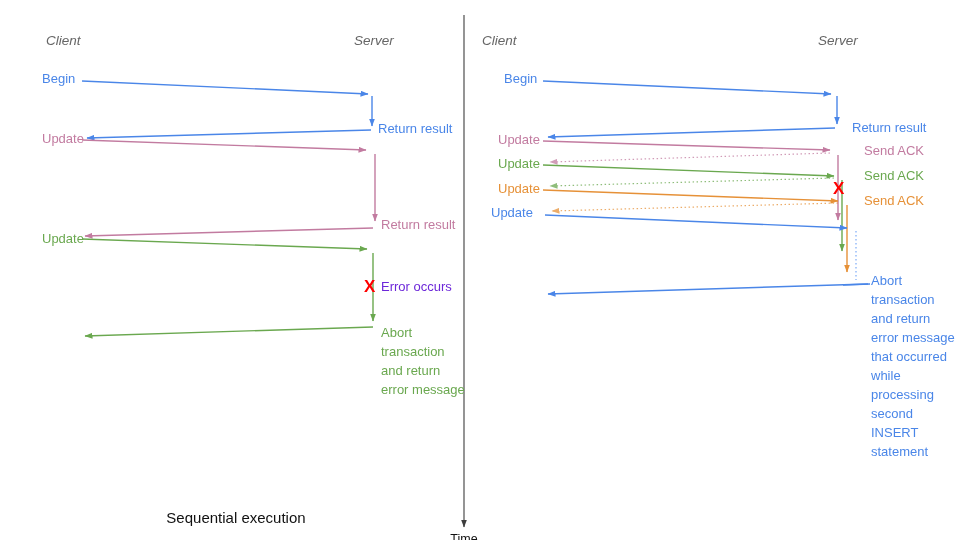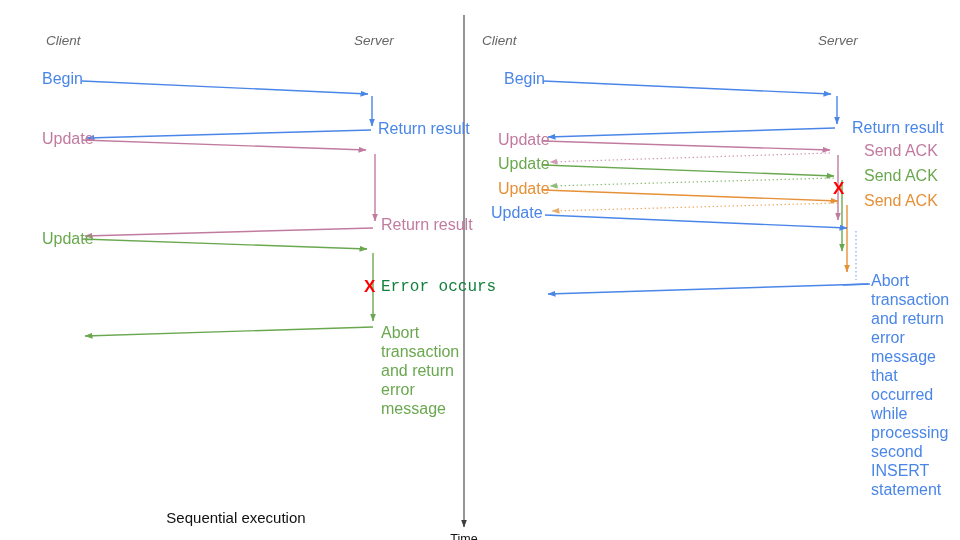--- a/index.html
+++ b/index.html
@@ -16,36 +16,36 @@
     background: #ffffff;
     margin-top: 7px;
   }
   #arrow-layer {
     position: absolute;
     left: 0; top: 0;
     width: 960px; height: 540px;
   }
   .lbl {
     position: absolute;
-    font-size: 16px;
+    font-size: 13px;
     line-height: 14px;
     white-space: nowrap;
   }
   .hdr {
     position: absolute;
     font-size: 13.5px;
     font-style: italic;
     color: #666666;
     white-space: nowrap;
   }
   .blue   { color: #4a86e8; }
   .pink   { color: #c27ba0; }
   .green  { color: #6aa84f; }
   .orange { color: #e69138; }
-  .red    { color: #15803d; font-family: Liberation Mono, monospace; }
+  .red    { color: #6d28d9; }
   .xmark {
     position: absolute;
     font-size: 17px;
     font-weight: bold;
     color: #ff0000;
     line-height: 17px;
     white-space: nowrap;
   }
   .multiline {
     white-space: pre-line;

